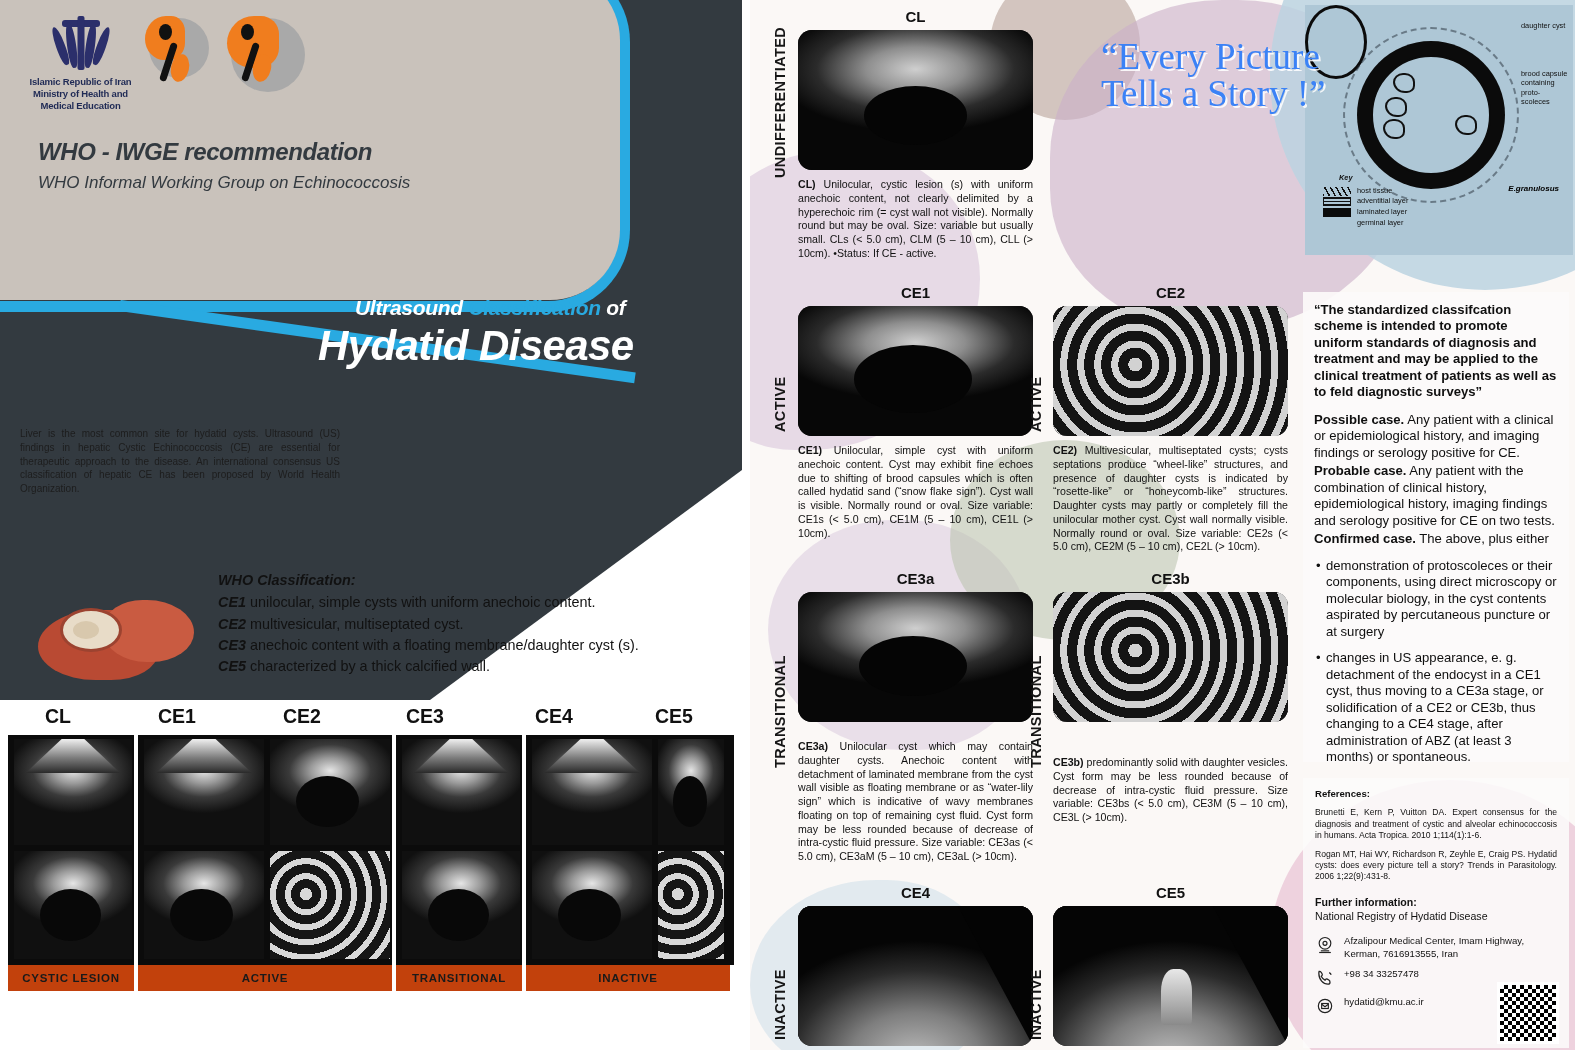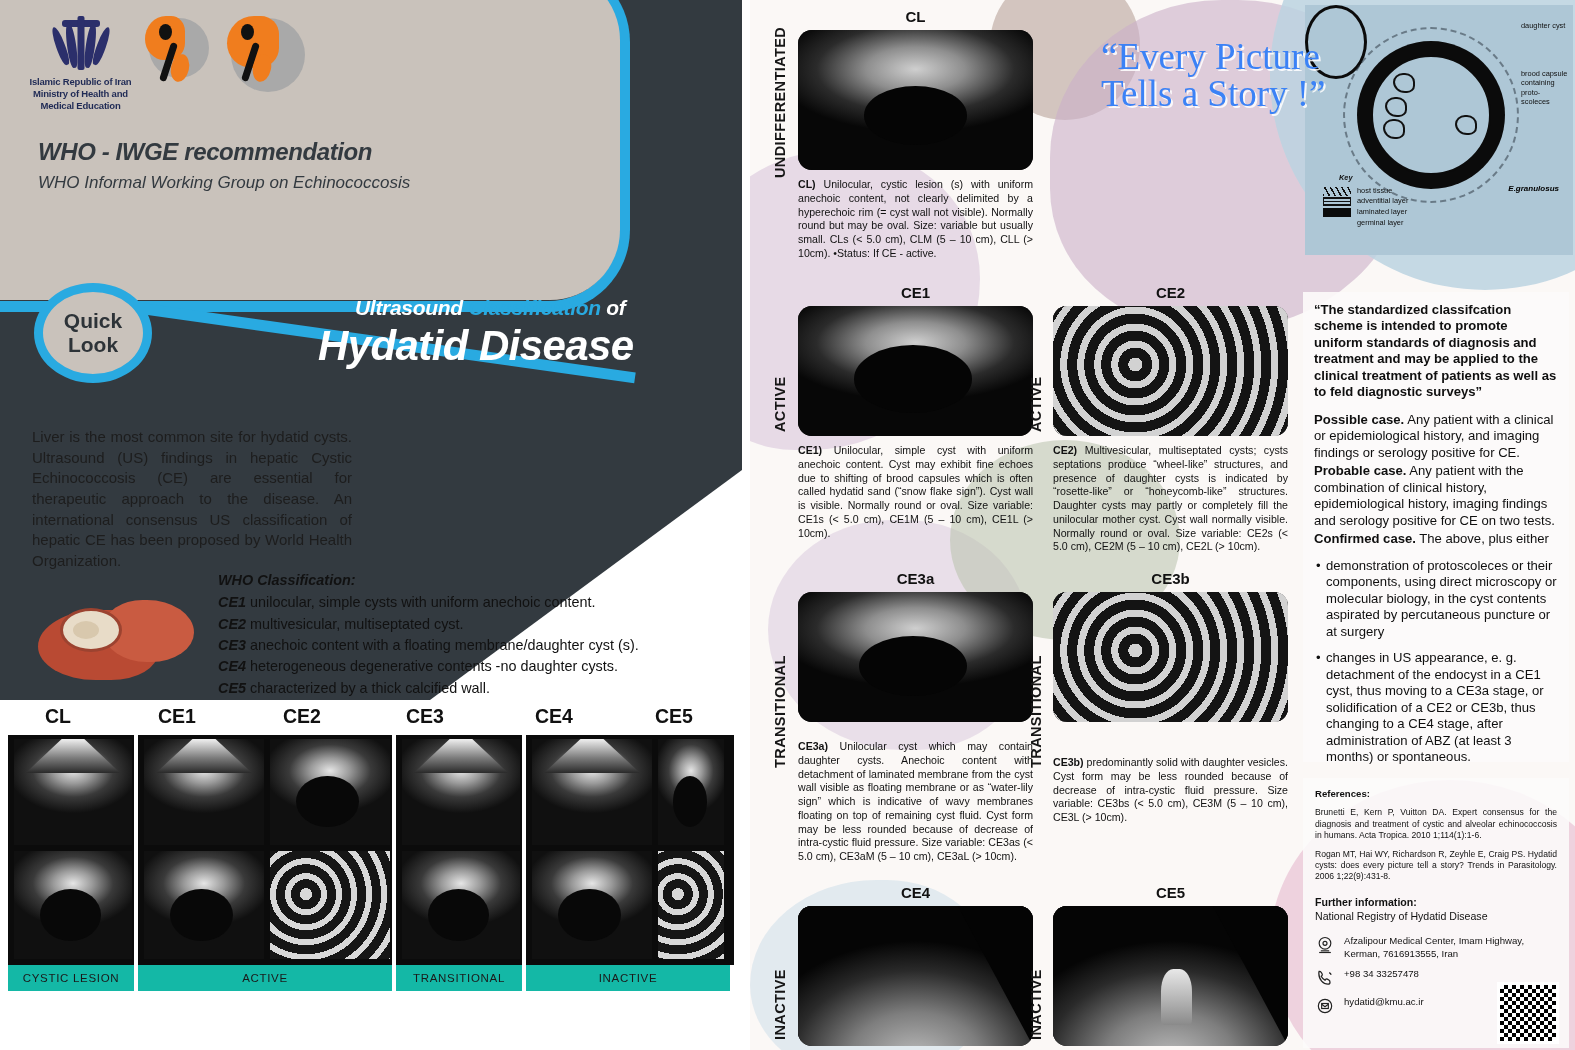--- a/index.html
+++ b/index.html
@@ -131,23 +131,22 @@
   .title-block {
     position: absolute; left: 318px; top: 296px; width: 410px;
     color: #ffffff; font-style: italic;
   }
   .title-line1 { font-size: 21px; font-weight: bold; letter-spacing: -0.3px; margin-left: 37px; }
   .title-line1 .accent { color: #29aae1; }
   .title-line2 { font-size: 42px; font-weight: bold; letter-spacing: -0.6px; margin-top: 2px;}
 
   .intro {
     position: absolute; left: 20px; top: 427px; width: 320px;
-    font-size: 15px; line-height: 1.38; color: #1d1d1d;
+    font-size: 10px; line-height: 1.38; color: #1d1d1d;
     text-align: justify;
-    margin-left: 12px;
   }
   .liver {
     position: absolute; left: 38px; top: 592px;
     width: 158px; height: 96px;
   }
   .liver .lobe {
     position: absolute; background: #c4553c;
     border-radius: 55% 45% 50% 50%;
   }
   .liver .l1 { left: 0; top: 18px; width: 120px; height: 70px; background: #b94a33; border-radius: 60% 40% 45% 55%; }
@@ -201,23 +200,23 @@
   .usimg .fan {
     position: absolute; left: 10%; top: 0; width: 80%; height: 32%;
     background: linear-gradient(180deg,#f0f0f0,#7d7d7d 55%, #2a2a2a);
     clip-path: polygon(38% 0, 62% 0, 100% 100%, 0 100%);
   }
   .usband {
     position: absolute; left: 8px; top: 965px; width: 726px; height: 26px;
     display: flex;
   }
   .usband .seg {
-    background: #14b8a6; border-right: 4px solid #fff;
+    background: #c2410c; border-right: 4px solid #fff;
     display: flex; align-items: center; justify-content: center;
-    font-size: 11.5px; font-weight: normal; letter-spacing: 0.7px; color: #1a1a1a;
+    font-size: 11.5px; font-weight: bold; letter-spacing: 0.7px; color: #1a1a1a;
   }
 
   
   .right {
     position: relative;
     width: 833px; height: 1050px;
     background: #fbf8f6;
     overflow: hidden;
     flex: none;
     border-left: 8px solid #ffffff;
@@ -386,24 +385,20 @@
         <div class="tail"></div>
           <div class="tail2"></div>
       </div>
     </div>
 
     <div class="who-rec">
       <div class="t1">WHO - IWGE recommendation</div>
       <div class="t2">WHO Informal Working Group on Echinococcosis</div>
     </div>
 
-    <div class="quicklook">
-      <span>Quick</span>
-      <span>Look</span>
-    </div>
 
     <div class="title-block">
       <div class="title-line1">
         <span>Ultrasound </span><span class="accent">Classification</span><span> of</span>
       </div>
       <div class="title-line2">Hydatid Disease</div>
     </div>
 
     <div class="intro">Liver is the most common site for hydatid cysts.  Ultrasound (US) findings in hepatic Cystic Echinococcosis (CE) are essential for therapeutic approach to the disease. An international consensus US classification of hepatic CE has been proposed by World Health Organization.</div>
 
@@ -411,21 +406,20 @@
       <div class="lobe l1"></div>
       <div class="lobe l2"></div>
       <div class="cyst"></div>
     </div>
 
     <div class="who-class">
       <div class="hdr">WHO Classification:</div>
       <div class="row"><b>CE1</b><span> unilocular, simple cysts with uniform anechoic content.</span></div>
       <div class="row"><b>CE2</b><span> multivesicular, multiseptated cyst.</span></div>
       <div class="row"><b>CE3</b><span> anechoic content with a floating membrane/daughter cyst (s).</span></div>
-      <div class="row"><b>CE4</b><span> heterogeneous degenerative contents -no daughter cysts.</span></div>
       <div class="row"><b>CE5</b><span> characterized by a thick calcified wall.</span></div>
     </div>
 
     <div class="grid-labels">
       <span style="left:45px">CL</span>
       <span style="left:158px">CE1</span>
       <span style="left:283px">CE2</span>
       <span style="left:406px">CE3</span>
       <span style="left:535px">CE4</span>
       <span style="left:655px">CE5</span>

